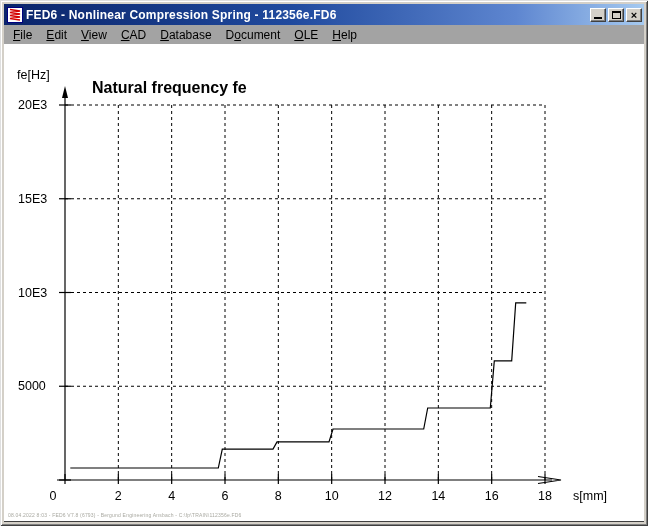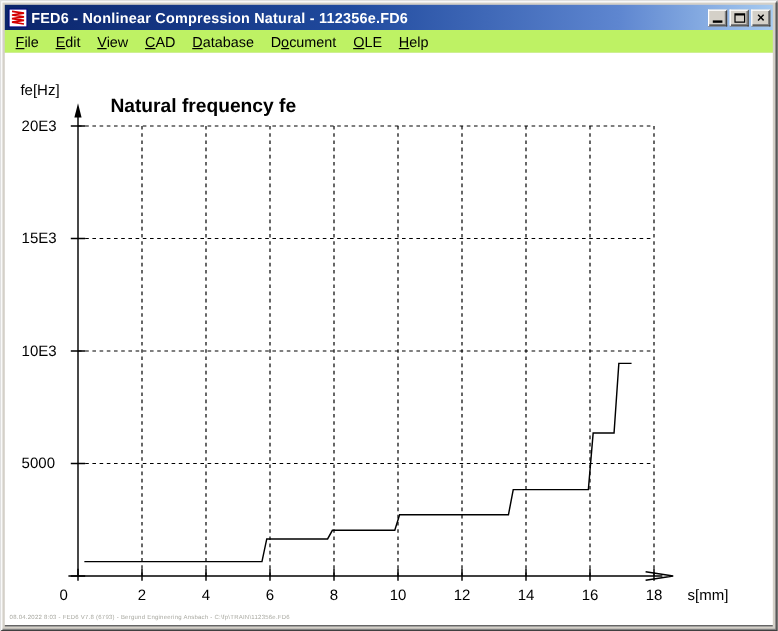--- a/index.html
+++ b/index.html
@@ -28,21 +28,21 @@
     border:1px solid; border-color:#ffffff #404040 #404040 #ffffff;
     box-shadow: inset -1px -1px 0 #808080;
     display:flex; align-items:center; justify-content:center;
     padding:0; cursor:default;
   }
   .glyph-min { width:8px; height:2px; background:#000; margin-top:7px; }
   .glyph-max { width:9px; height:8px; border:1px solid #000; border-top-width:2px; }
   .glyph-close { font-size:11px; font-weight:bold; color:#000; line-height:10px; font-family:"Liberation Sans",sans-serif; }
   .menubar {
     position:absolute; left:4px; top:25px; right:4px; height:19px;
-    background:#bef264; display:flex; align-items:center; padding-left:2px;
+    background:#a3a3a3; display:flex; align-items:center; padding-left:2px;
     font-size:12px; color:#000;
   }
   .menu-item { padding:2px 7px; white-space:nowrap; }
   .menu-item u { text-decoration:underline; }
   .client {
     position:absolute; left:4px; top:44px; right:4px; bottom:4px;
     background:#ffffff; border-bottom:1px solid #404040;
   }
   .chart-svg { position:absolute; left:0; top:0; }
   .statusbar {
@@ -53,21 +53,21 @@
 </head>
 <body>
 
 <div class="window">
 
   <div class="titlebar">
     <svg class="app-icon" viewBox="0 0 16 16">
       <rect x="0.5" y="0.5" width="15" height="15" fill="#ffffff" stroke="#000080" stroke-width="1"></rect>
       <polyline points="3,2.5 13,4 3,5.5 13,7 3,8.5 13,10 3,11.5 13,13" fill="none" stroke="#d40000" stroke-width="1.4"></polyline>
     </svg>
-    <span class="title-text">FED6 - Nonlinear Compression Natural  -  112356e.FD6</span>
+    <span class="title-text">FED6 - Nonlinear Compression Spring  -  112356e.FD6</span>
     <span class="win-buttons">
       <button class="win-btn">
           <span class="glyph-min"></span>
         </button>
       <button class="win-btn">
           <span class="glyph-max"></span>
         </button>
       <button class="win-btn" style="margin-left:2px">
           <span class="glyph-close">×</span>
         </button>

